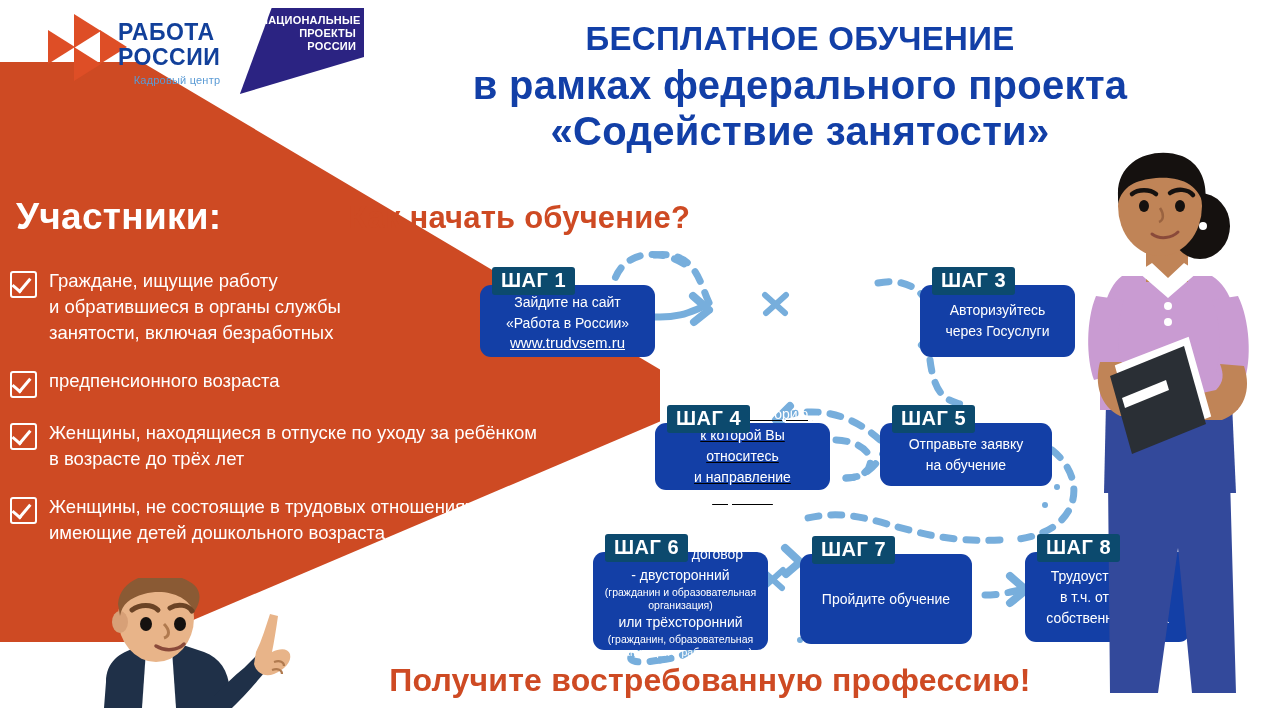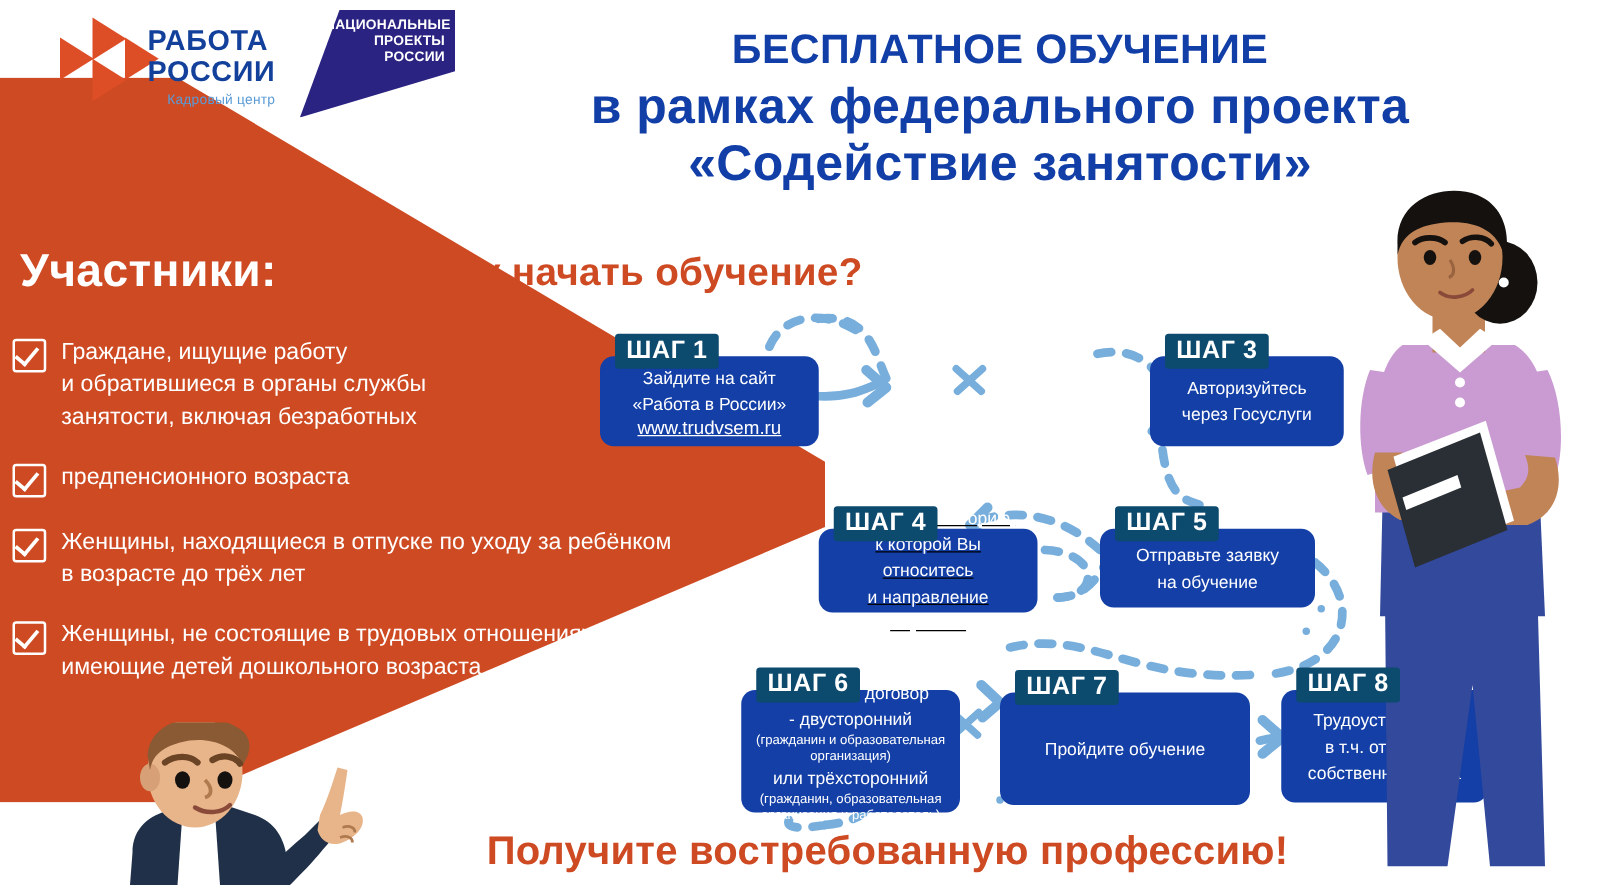--- a/index.html
+++ b/index.html
@@ -236,21 +236,21 @@
           <div class="ln">- двусторонний</div>
           <div class="sm">(гражданин и образовательная</div>
           <div class="sm">организация)</div>
           <div class="ln">или трёхсторонний</div>
           <div class="sm">(гражданин, образовательная</div>
           <div class="sm">организация и работодатель)</div>
         </div>
       </div>
   </div>
 
-  <div class="step" style="left:800px;top:554px;width:200px;height:90px;">
+  <div class="step" style="left:800px;top:554px;width:172px;height:90px;">
     <div class="badge">ШАГ 7</div>
     <div class="body">
         <div class="inner">
           <div class="ln">Пройдите обучение</div>
         </div>
       </div>
   </div>
 
   <div class="step" style="left:1025px;top:552px;width:165px;height:90px;">
     <div class="badge">ШАГ 8</div>

